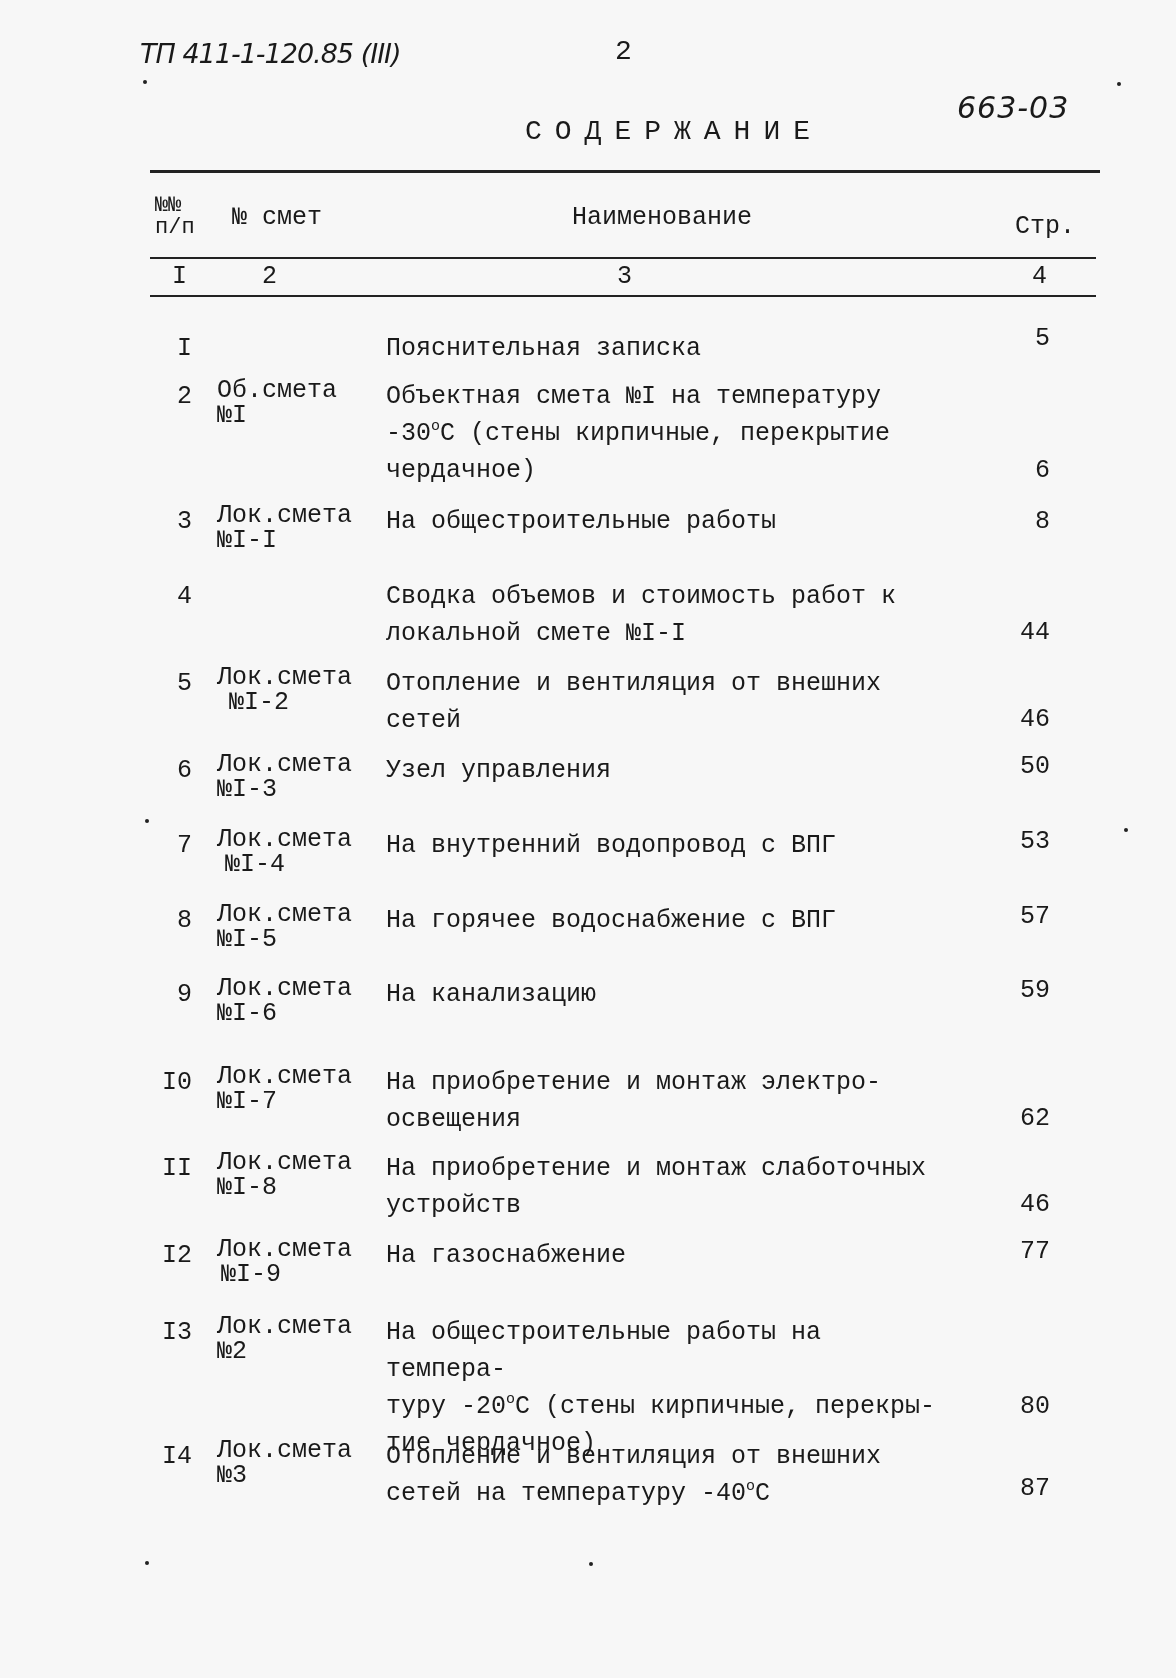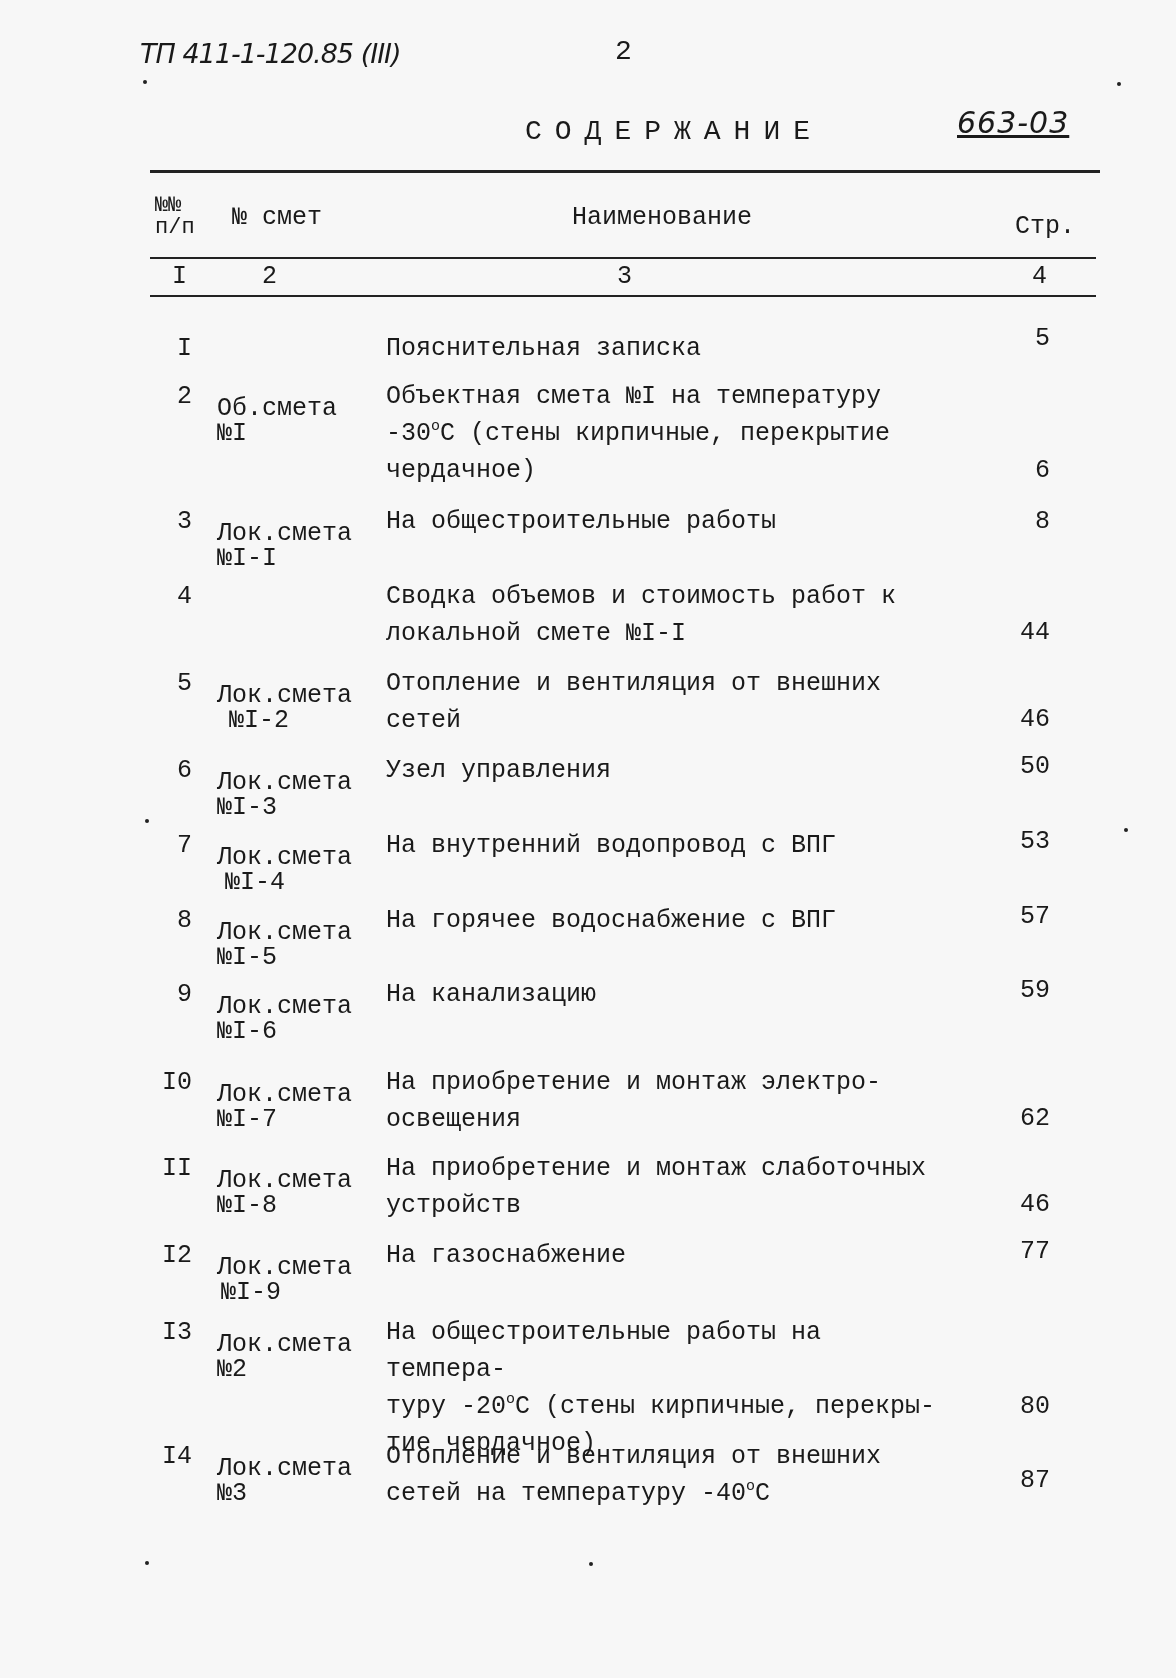--- a/index.html
+++ b/index.html
@@ -9,28 +9,28 @@
     position: relative;
     overflow: hidden;
     font-family: "Liberation Mono", "DejaVu Sans Mono", monospace;
     color: #1a1a1a;
   }
   .abs { position: absolute; }
   .hand { font-family: "DejaVu Sans", sans-serif; font-style: italic; }
   #doc-code { left: 140px; top: 38px; font-size: 27px; letter-spacing: -1px; }
   #page-num { left: 615px; top: 36px; font-size: 28px; }
   #title { left: 525px; top: 116px; font-size: 28px; letter-spacing: 13px; }
-  #stamp { left: 957px; top: 105px; font-size: 30px; letter-spacing: 1px; text-decoration: underline; }
+  #stamp { left: 957px; top: 90px; font-size: 30px; letter-spacing: 1px; }
   .rule { position: absolute; height: 2px; background: #222; }
   .rule.thick { height: 3px; }
   .hdr { position: absolute; font-size: 25px; }
   .hdr-small { font-size: 22px; line-height: 22px; }
   .row { position: absolute; left: 0; width: 1176px; font-size: 25px; line-height: 37px; }
   .c1 { position: absolute; left: 150px; width: 42px; text-align: right; }
-  .c2 { position: absolute; left: 217px; width: 150px; line-height: 25px; margin-top: 18px; }
+  .c2 { position: absolute; left: 217px; width: 150px; line-height: 25px; }
   .c3 { position: absolute; left: 386px; width: 560px; white-space: pre-line; }
   .c4 { position: absolute; left: 990px; width: 60px; text-align: right; }
   .speck { position: absolute; width: 4px; height: 4px; background: #222; border-radius: 50%; }
   sup { font-size: 15px; vertical-align: 10px; line-height: 0; }
 </style>
 </head>
 <body>
 
 <div id="doc-code" class="abs hand">ТП 411-1-120.85 (III)</div>
 <div id="page-num" class="abs">2</div>
@@ -183,21 +183,21 @@
       <div class="c4" style="top:74px">80</div>
     </div>
     <div class="row" style="top: 1438px;">
       <div class="c1">I4</div>
       <div class="c2">
         <div>Лок.смета</div>
         <div style="padding-left:0px">№3</div>
       </div>
       <div class="c3">Отопление и вентиляция от внешних
 сетей на температуру -40<sup>o</sup>С</div>
-      <div class="c4" style="top:24px">87</div>
+      <div class="c4" style="top:32px">87</div>
     </div>
   </div>
 
 <div class="speck" style="left:143px; top:80px;"></div>
 <div class="speck" style="left:1117px; top:82px;"></div>
 <div class="speck" style="left:145px; top:819px;"></div>
 <div class="speck" style="left:1124px; top:828px;"></div>
 <div class="speck" style="left:145px; top:1561px;"></div>
 <div class="speck" style="left:589px; top:1562px;"></div>
 

